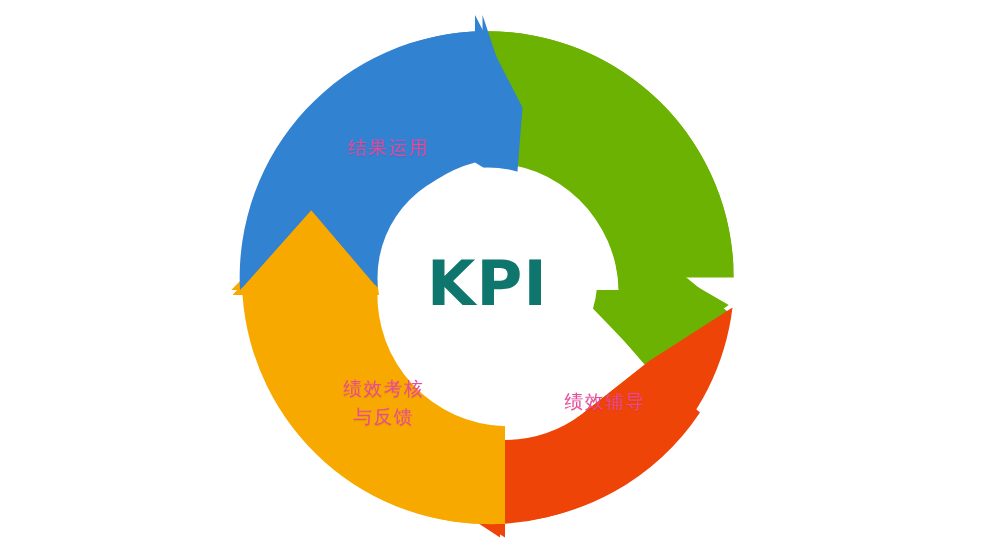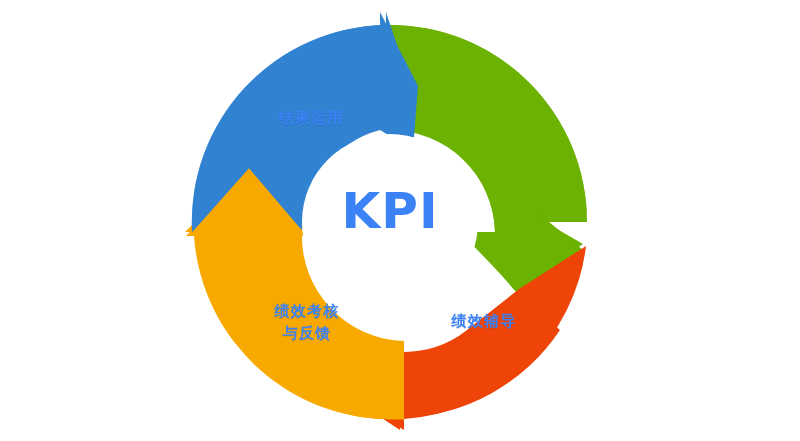--- a/index.html
+++ b/index.html
@@ -22,24 +22,24 @@
   #cycle-svg {
     position: absolute;
     left: 0;
     top: 0;
     width: 800px;
     height: 441px;
     display: block;
   }
   .seg-label {
     position: absolute;
-    color: #3b82f6;
+    color: #ec4899;
     font-family: "DejaVu Sans", sans-serif;
     font-size: 15px;
-    font-weight: 700;
+    font-weight: 400;
     letter-spacing: 1.2px;
     line-height: 1.45;
     text-align: center;
     white-space: pre;
     text-shadow: 0 1px 1px rgba(0,0,0,0.10);
     pointer-events: none;
   }
   #label-blue   { left: 255px; top: 108px; width: 112px; }
   #label-green  { left: 432px; top: 110px; width: 112px; }
   #label-red    { left: 428px; top: 311px; width: 112px; }
@@ -192,15 +192,15 @@
   </svg>
 
   <div class="seg-label" id="label-blue">结果运用</div>
 
 
   <div class="seg-label" id="label-yellow">绩效考核
 与反馈</div>
 
   <div class="seg-label" id="label-red">绩效辅导</div>
 
-  <div id="center-label" style="color: #3b82f6;">KPI</div>
+  <div id="center-label" style="color: #0f766e; margin-top: 16px;">KPI</div>
 
 </div>
 
 </body></html>

